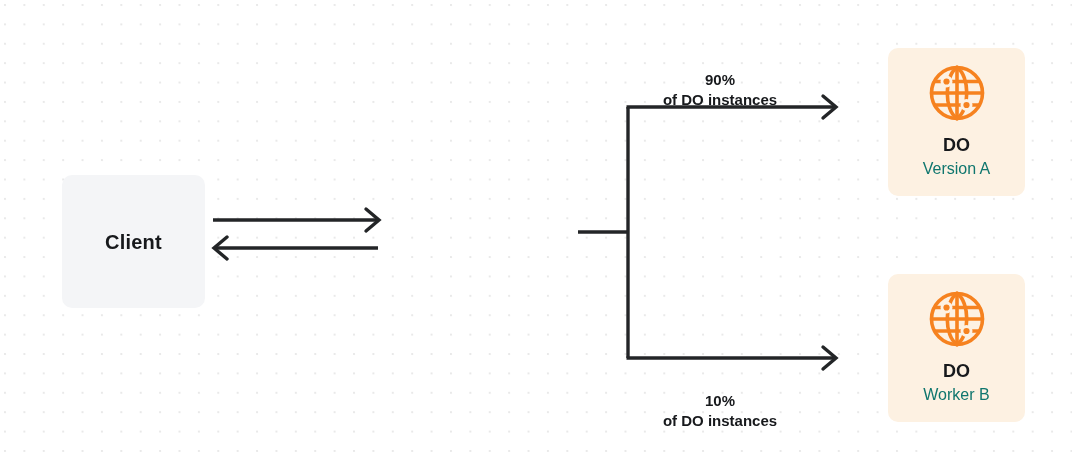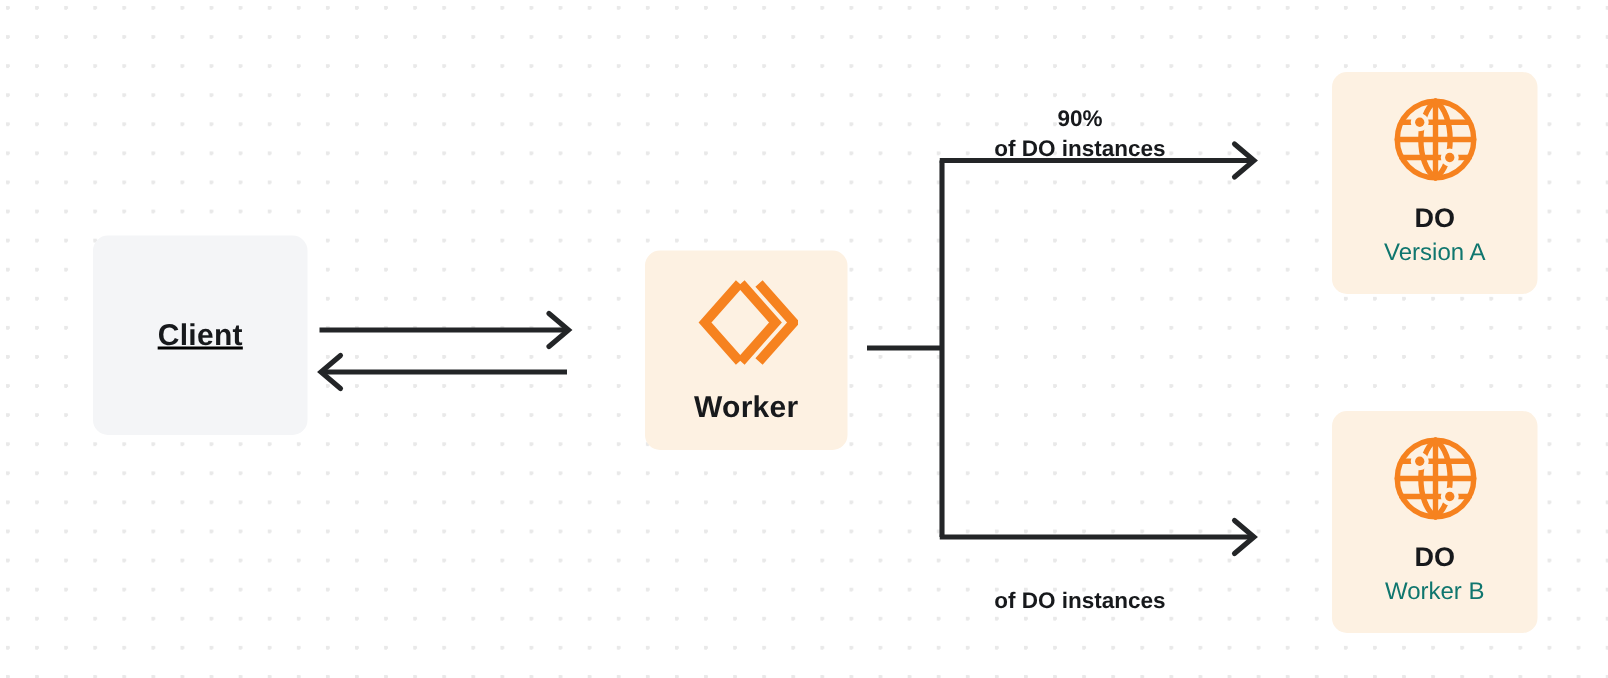--- a/index.html
+++ b/index.html
@@ -30,25 +30,24 @@
     border-radius: 10px;
     display: flex;
     flex-direction: column;
     align-items: center;
     justify-content: center;
     margin-left: 20px;
   }
 
   .node-client {
     left: 42px;
-    top: 157px;
+    top: 175px;
     width: 143px;
     height: 133px;
     background: #f4f5f7;
-    text-decoration: underline;
   }
 
   .node-worker {
     left: 410px;
     top: 167px;
     width: 135px;
     height: 133px;
     background: #fdf1e2;
   }
 
@@ -178,40 +177,28 @@
       <polyline points="823,347 836,358 823,369" fill="none" stroke="#232527" stroke-width="3.4" stroke-linecap="round" stroke-linejoin="miter"></polyline>
     </g>
   </svg>
 
   <div class="edge-label edge-label-top">
     <span class="pct">90%</span>
     <span class="sub">of DO instances</span>
   </div>
 
   <div class="edge-label edge-label-bottom">
+    <span class="pct">10%</span>
     <span class="sub">of DO instances</span>
   </div>
 
   <div class="node node-client">
     <span class="node-title">Client</span>
   </div>
 
-  <div class="node node-worker">
-    <span class="node-icon worker-icon-wrap">
-      <svg width="68" height="62" viewBox="0 0 68 62" xmlns="http://www.w3.org/2000/svg">
-
-        <polyline points="29,5 6,31 29,57" fill="none" stroke="#f6821f" stroke-width="6.4" stroke-linecap="butt" stroke-linejoin="miter"></polyline>
-
-        <polyline points="30,5 53,31 30,57" fill="none" stroke="#f6821f" stroke-width="6.4" stroke-linecap="butt" stroke-linejoin="miter"></polyline>
-
-        <polyline points="42,5 65,31 42,57" fill="none" stroke="#f6821f" stroke-width="6.4" stroke-linecap="butt" stroke-linejoin="miter"></polyline>
-      </svg>
-    </span>
-    <span class="node-title">Worker</span>
-  </div>
 
   <div class="node node-do-a">
     <span class="node-icon globe-icon-wrap">
       <svg width="58" height="58" viewBox="0 0 58 58" xmlns="http://www.w3.org/2000/svg">
         <g fill="none" stroke="#f6821f" stroke-width="3.6" stroke-linecap="round">
           <circle cx="29" cy="29" r="25.5"></circle>
           <line x1="29" y1="3.5" x2="29" y2="54.5"></line>
           <line x1="6.5" y1="17.5" x2="51.5" y2="17.5"></line>
           <line x1="3.6" y1="29" x2="54.4" y2="29"></line>
           <line x1="6.5" y1="41" x2="51.5" y2="41"></line>

